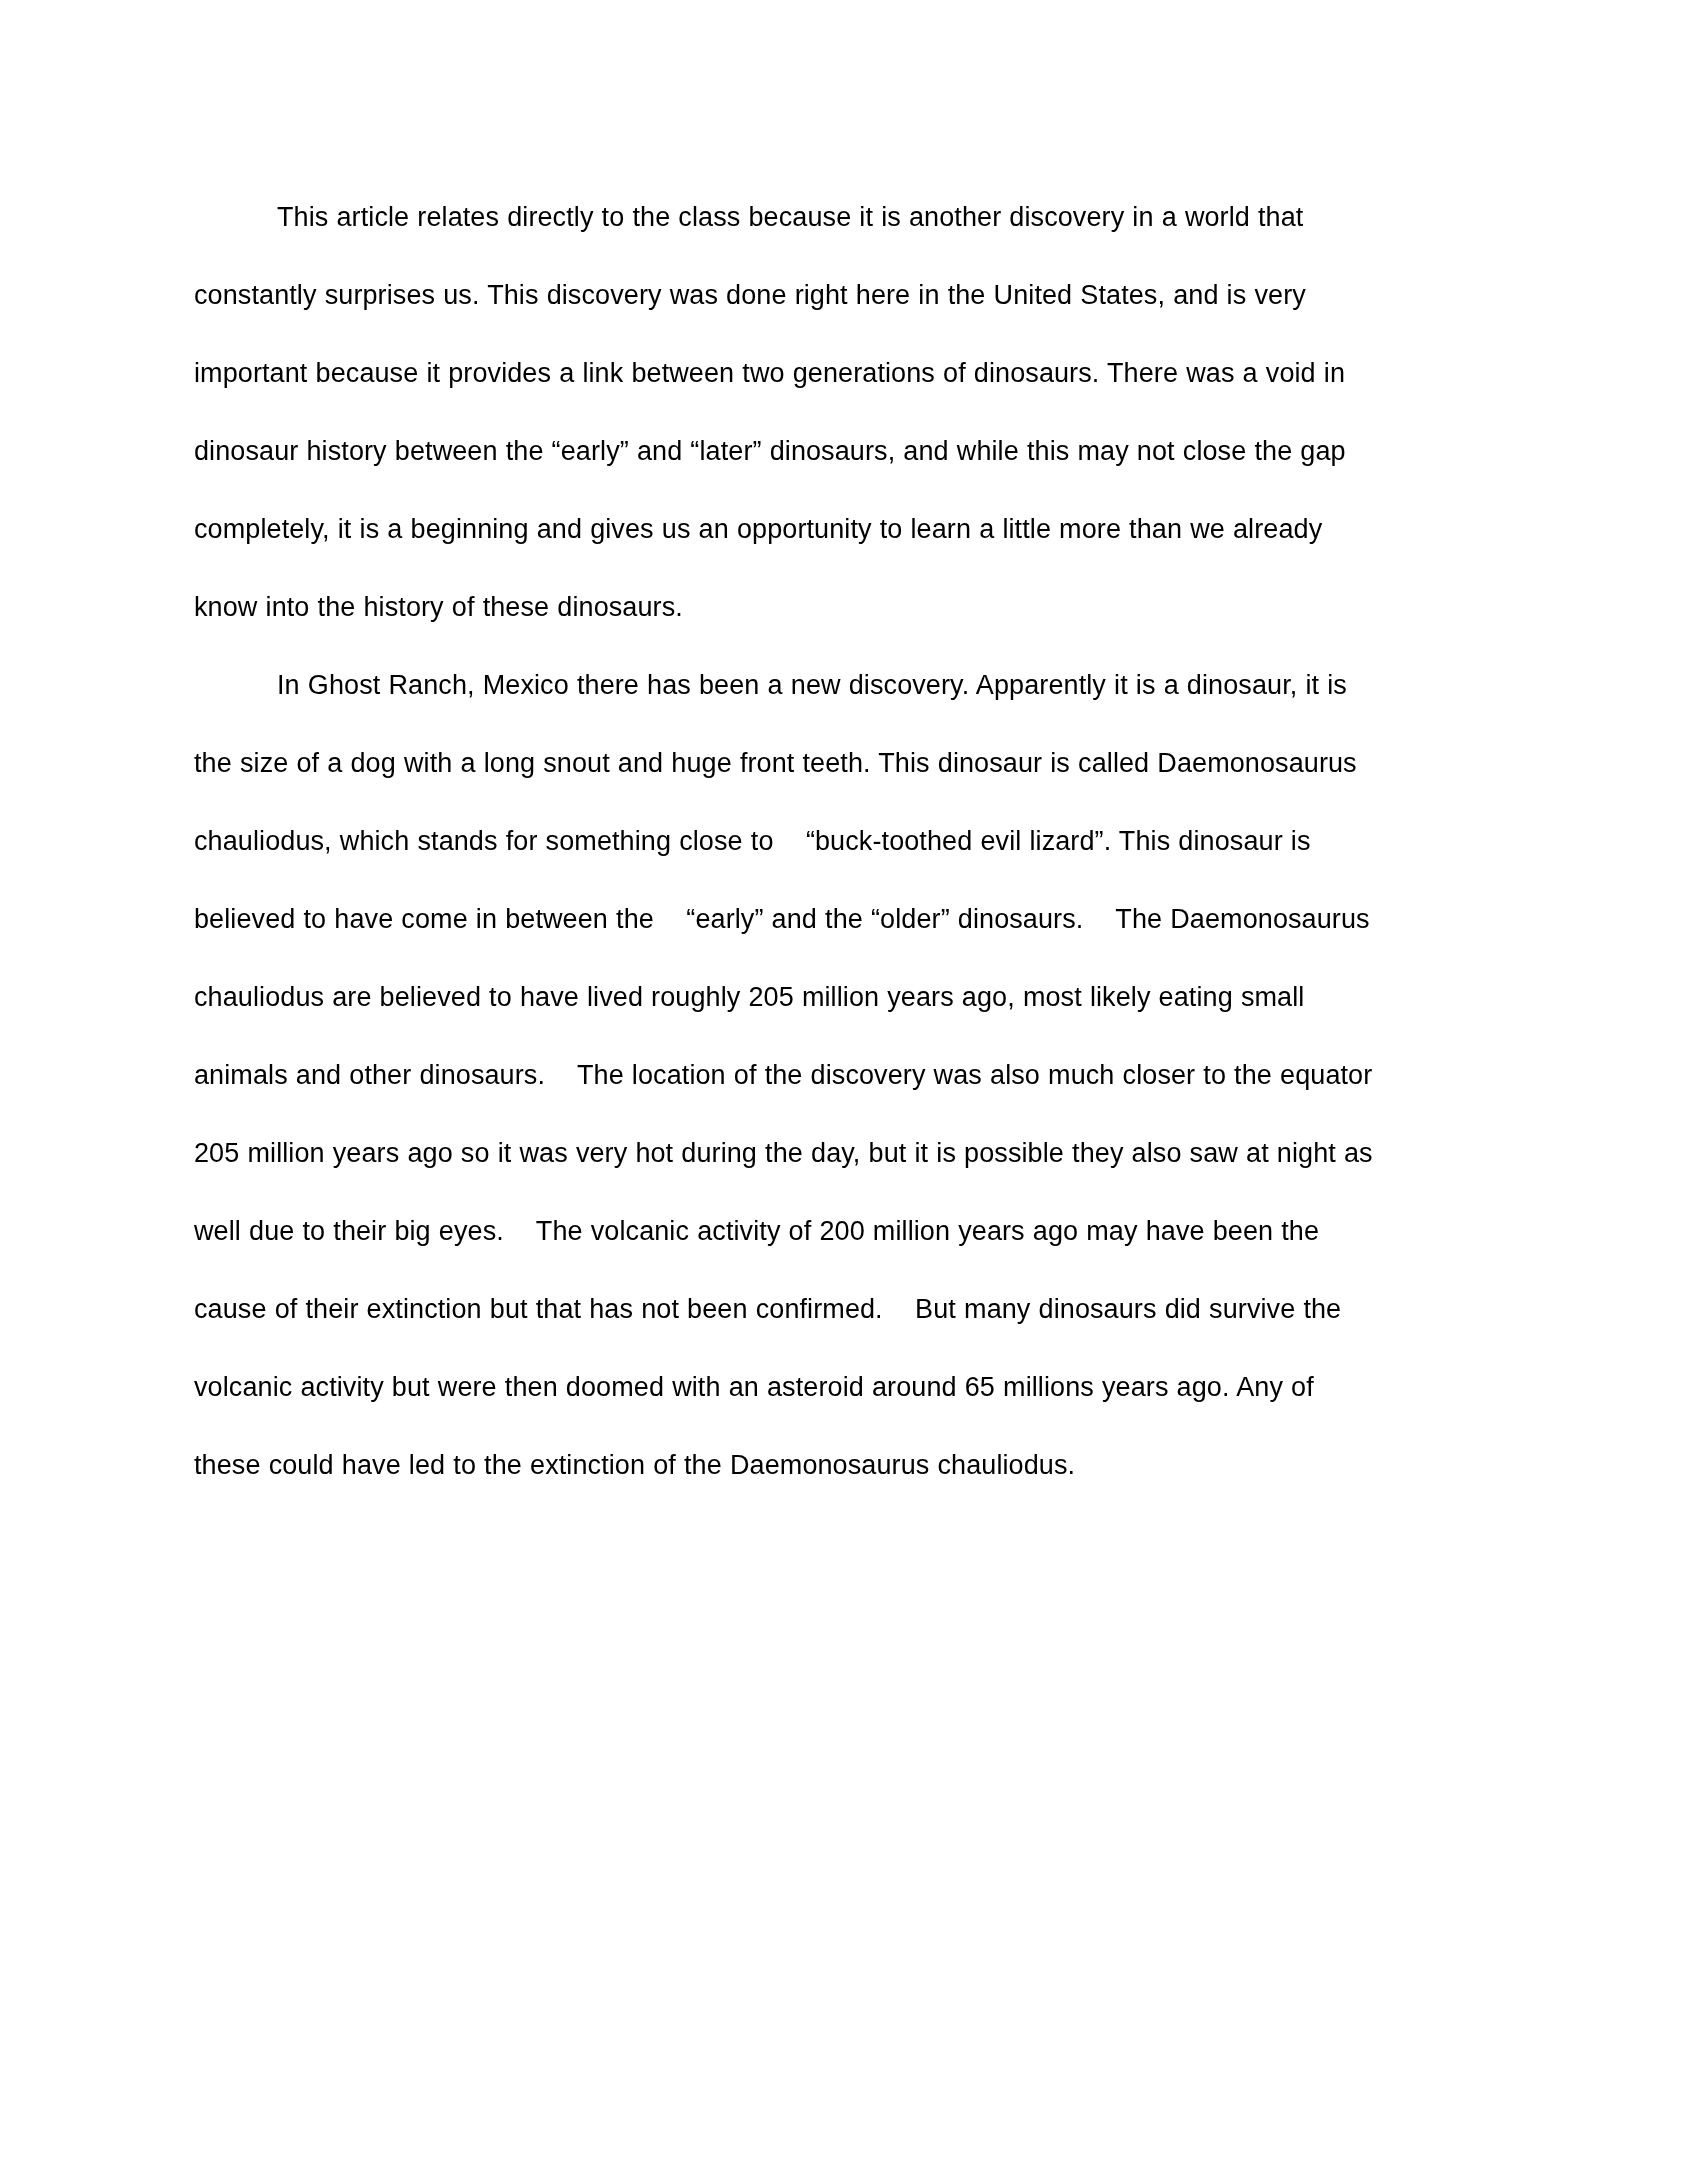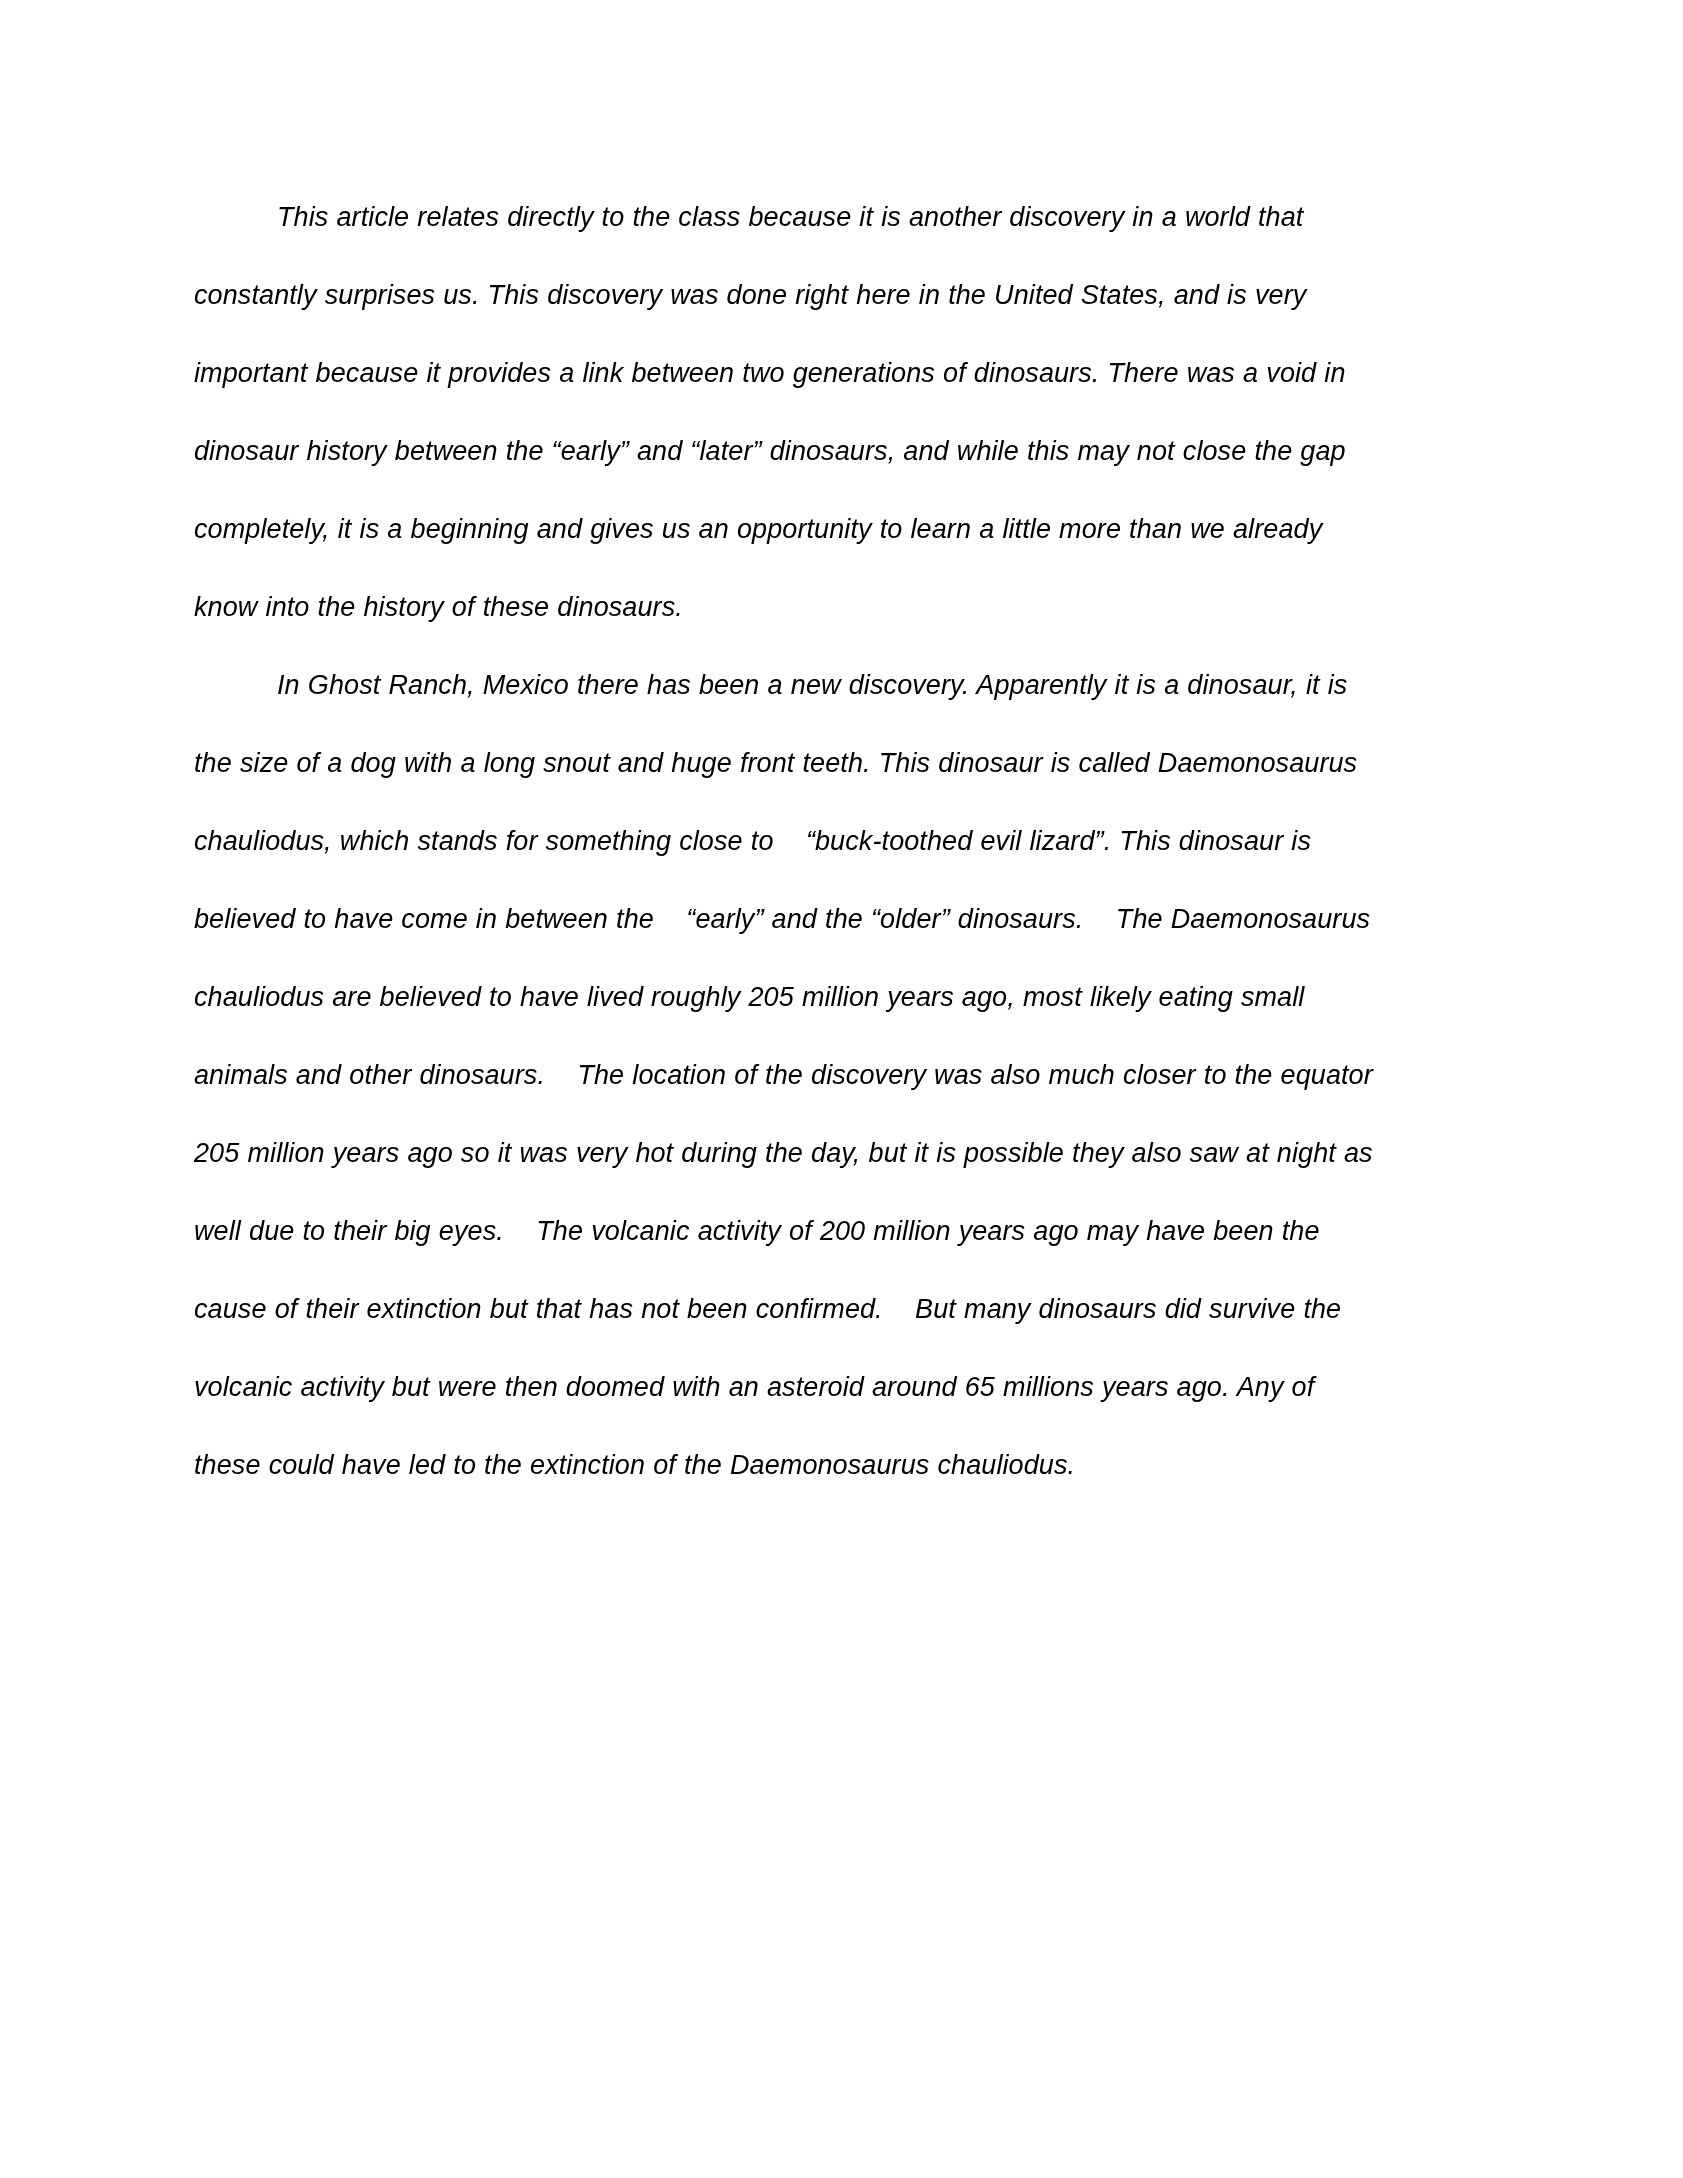--- a/index.html
+++ b/index.html
@@ -15,21 +15,20 @@
     position: relative;
     overflow: hidden;
   }
   .page {
     position: absolute;
     left: 0;
     top: 0;
     width: 1683px;
     height: 1690px;
     background: #ffffff;
-    font-style: italic;
   }
   .doc-body {
     position: absolute;
     left: 194px;
     top: 178px;
     width: 1188px;
   }
   .para {
     font-size: 27px;
     line-height: 78px;

